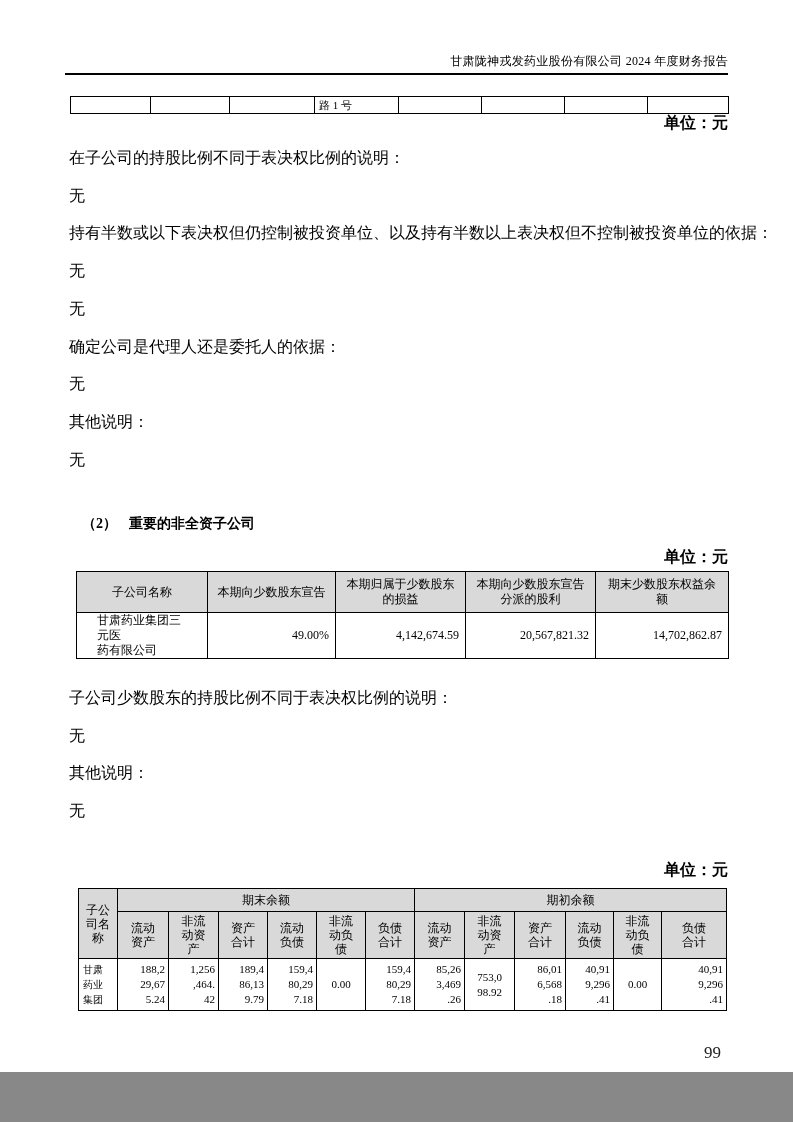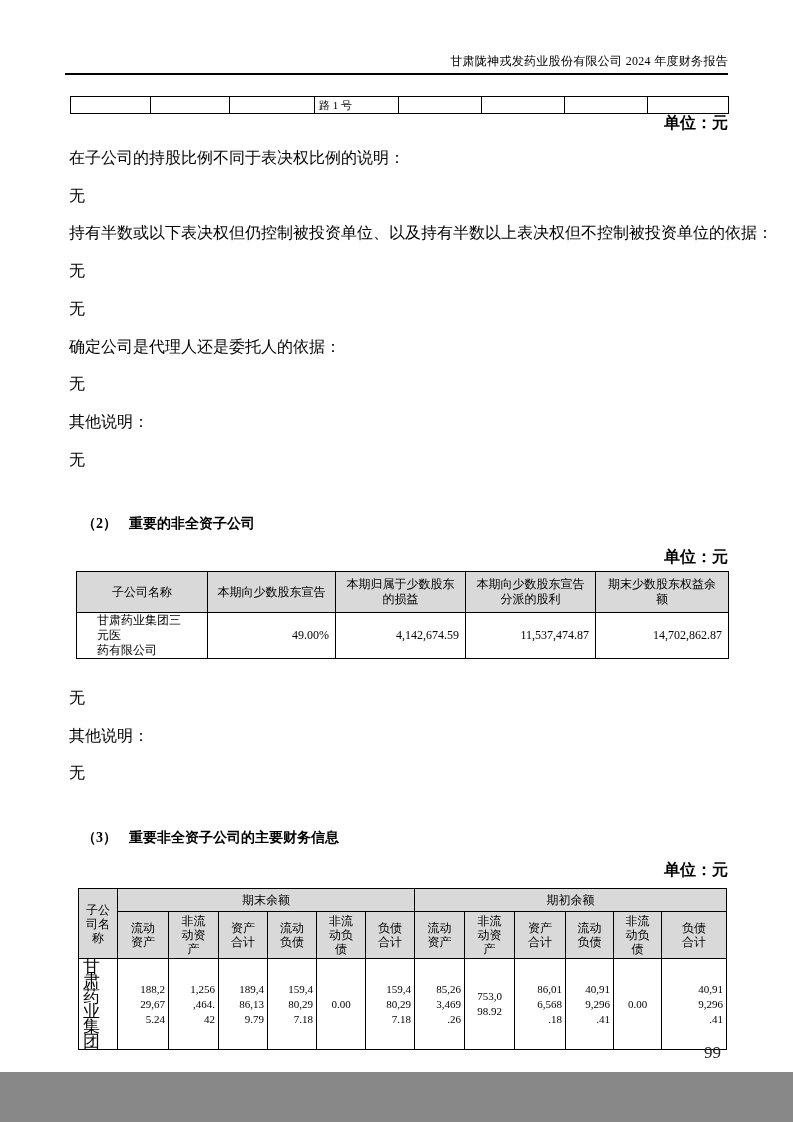--- a/index.html
+++ b/index.html
@@ -38,21 +38,21 @@
   .t2 td { height:34px; vertical-align:middle; line-height:15px; }
   .t2 td.name { text-align:left; padding:0 20px; white-space:pre-line; }
   .t2 td.num  { text-align:right; padding:0 6px; }
 
   .t3 { position:absolute; top:888px; left:78px; width:648px; font-size:12px; }
   .t3 th { background:#d9d9d9; text-align:center; vertical-align:middle;
            white-space:pre-line; line-height:14px; padding:0 1px; }
   .t3 .grp th { height:22px; }
   .t3 .sub th { height:46px; }
   .t3 td { vertical-align:middle; line-height:15px; }
-  .t3 td.name { text-align:left; padding:0 4px; white-space:pre-line; font-size:17px; }
+  .t3 td.name { text-align:left; padding:0 4px; white-space:pre-line; font-size:10px; }
   .t3 td.num  { text-align:right; padding:0 3px; white-space:pre-line; font-size:11px; height:51px; }
   .t3 td.num.center { text-align:center; }
 
   .page-number { position:absolute; top:1043px; left:704px; font-size:17px; color:#222; }
 </style>
 </head>
 <body>
 
 <div class="page">
 
@@ -123,35 +123,33 @@
           <th>期末少数股东权益余
 额</th>
         </tr>
       </thead>
     <tbody id="t2-body">
         <tr>
           <td class="name">甘肃药业集团三元医
 药有限公司</td>
           <td class="num">49.00%</td>
           <td class="num">4,142,674.59</td>
-          <td class="num">11,537,474.87</td>
+          <td class="num">20,567,821.32</td>
           <td class="num">14,702,862.87</td>
         </tr>
       </tbody>
   </table>
 
   <div class="lines lines2" id="lines2">
+      <div>子公司少数股东的持股比例不同于表决权比例的说明：</div>
       <div>无</div>
       <div>其他说明：</div>
       <div>无</div>
     </div>
 
-  <div class="sec-heading h3">
-    <span class="num">（3）</span><span>重要非全资子公司的主要财务信息</span>
-  </div>
 
   <div class="unit unit3">单位：元</div>
 
   <table class="t3">
     <colgroup>
       <col style="width:39px">
         <col style="width:51px">
         <col style="width:50px">
         <col style="width:49px">
       <col style="width:49px">

